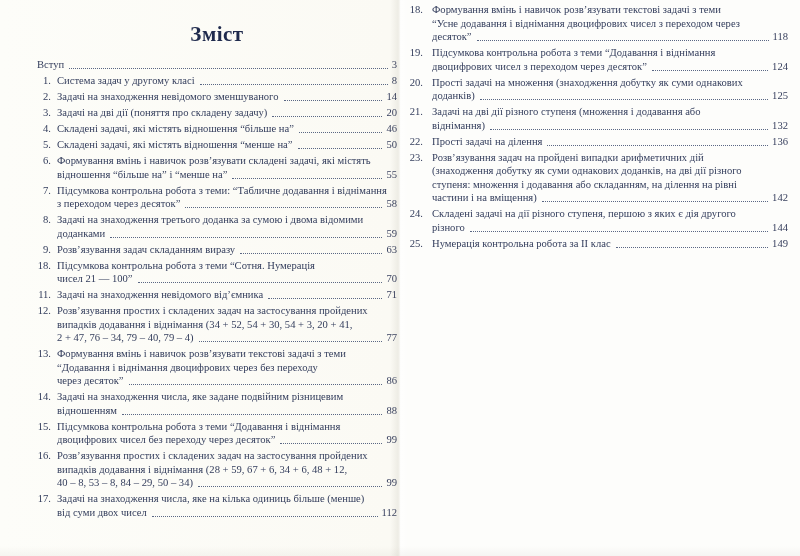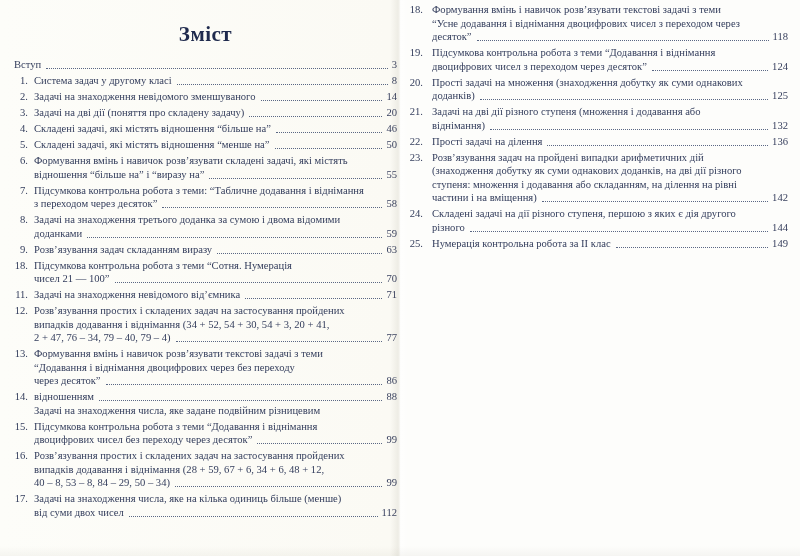--- a/index.html
+++ b/index.html
@@ -22,21 +22,21 @@
     pointer-events: none;
   }
   .page {
     position: absolute; top: 0; height: 556px;
     box-sizing: border-box;
     color: #333d5c;
   }
   .page-left {
     left: 0; width: 400px;
     background: linear-gradient(90deg, #fdfdf9 0%, #fbfaf4 97%);
-    padding: 22px 3px 0 14px;
+    padding: 22px 3px 0 37px;
   }
   .page-right {
     left: 400px; width: 408px;
     background: #fdfdfb;
     padding: 3px 20px 0 5px;
   }
   .toc-title {
     margin: 0 0 11px 0;
     text-align: center;
     font-size: 21px;
@@ -153,21 +153,21 @@
               <span class="dots"></span>
               <span class="pg">50</span>
             </div>
           </div>
         </div>
         <div class="entry">
           <span class="num">6.</span>
           <div class="body">
             <div class="line">Формування вмінь і навичок розв’язувати складені задачі, які містять</div>
             <div class="line last">
-              <span class="txt">відношення “більше на” і “виразу на”</span>
+              <span class="txt">відношення “більше на” і “менше на”</span>
               <span class="dots"></span>
               <span class="pg">55</span>
             </div>
           </div>
         </div>
         <div class="entry">
           <span class="num">7.</span>
           <div class="body">
             <div class="line">Підсумкова контрольна робота з теми: “Табличне додавання і віднімання</div>
             <div class="line last">
@@ -239,26 +239,26 @@
             <div class="line last">
               <span class="txt">через десяток”</span>
               <span class="dots"></span>
               <span class="pg">86</span>
             </div>
           </div>
         </div>
         <div class="entry">
           <span class="num">14.</span>
           <div class="body">
+            <div class="line">Задачі на знаходження числа, яке задане подвійним різницевим</div>
             <div class="line last">
               <span class="txt">відношенням</span>
               <span class="dots"></span>
               <span class="pg">88</span>
             </div>
-            <div class="line">Задачі на знаходження числа, яке задане подвійним різницевим</div>
           </div>
         </div>
         <div class="entry">
           <span class="num">15.</span>
           <div class="body">
             <div class="line">Підсумкова контрольна робота з теми “Додавання і віднімання</div>
             <div class="line last">
               <span class="txt">двоцифрових чисел без переходу через десяток”</span>
               <span class="dots"></span>
               <span class="pg">99</span>

